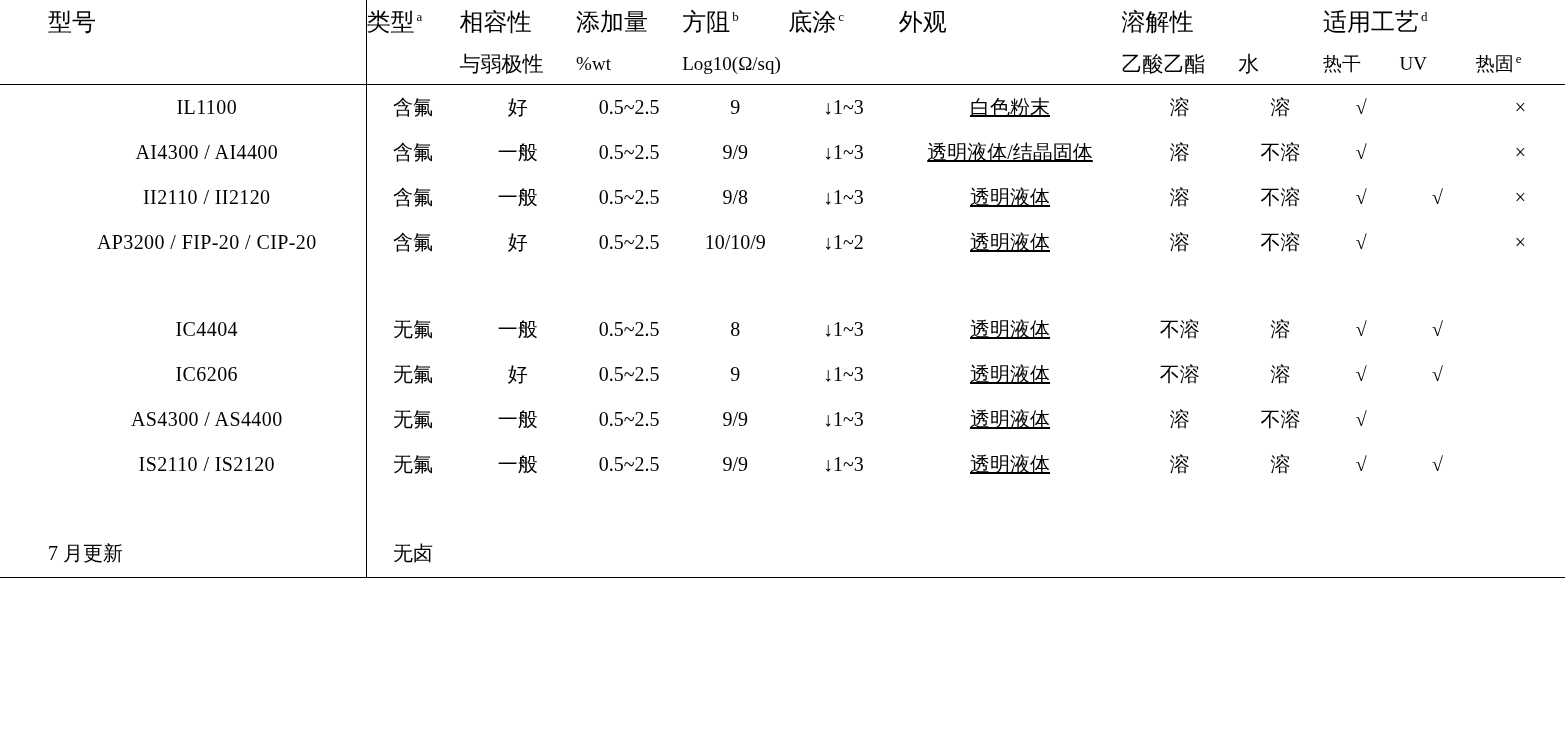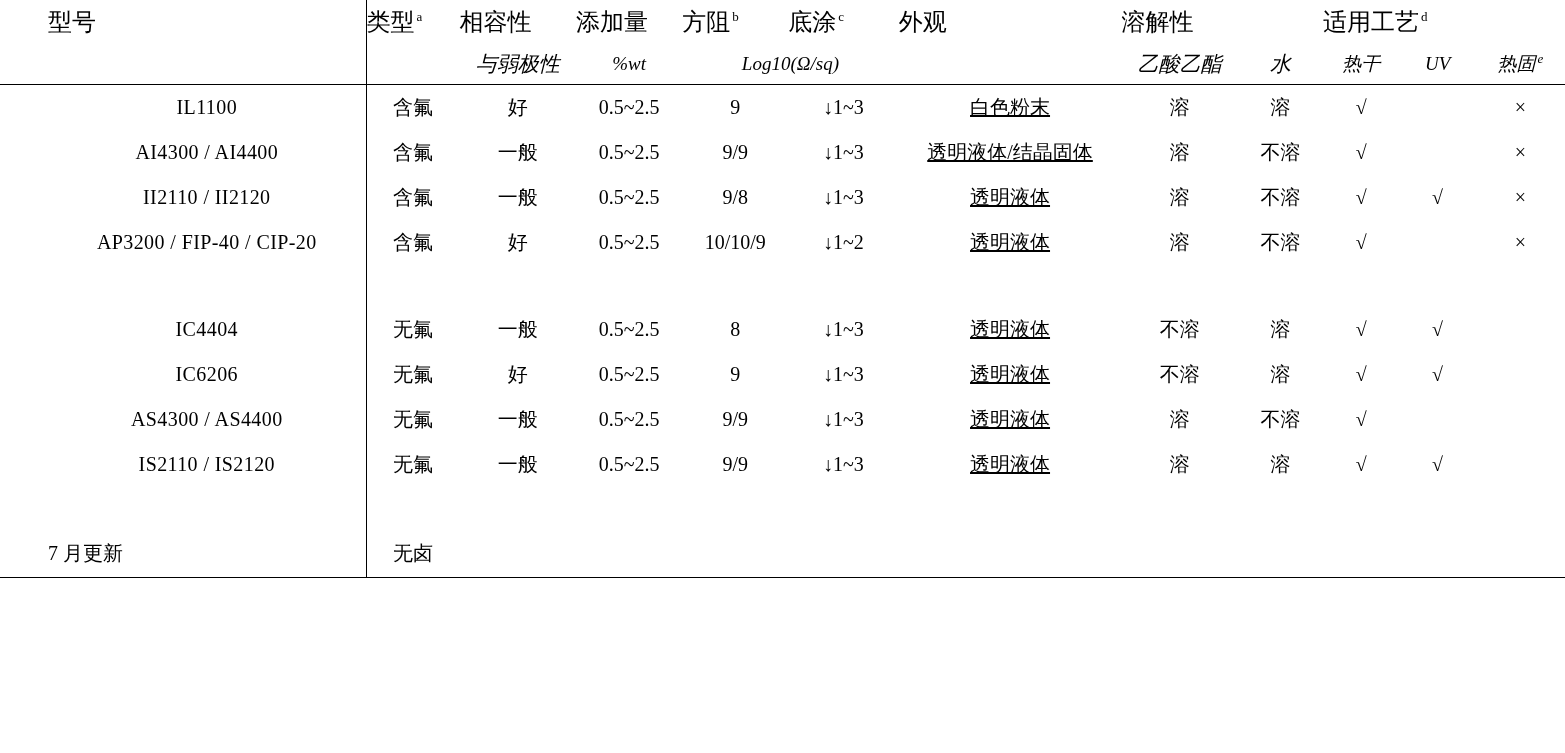--- a/index.html
+++ b/index.html
@@ -52,23 +52,21 @@
     padding-bottom: 2px;
   }
   .hdr-line1 td.model {
     text-align: left;
     padding-left: 48px;
     font-size: 24px;
   }
   .hdr-line2 td {
     height: 40px;
     font-size: 21px;
-    text-align: center;
     padding-bottom: 6px;
-    font-style: italic;
   }
   .hdr-line2 td.small {
     font-size: 19px;
   }
   .sup {
     font-size: 13px;
     vertical-align: super;
     margin-left: 2px;
   }
   .header-sep {
@@ -199,21 +197,21 @@
         <td>不溶</td>
         <td class="tick">√</td>
         <td class="tick">√</td>
         <td class="cross">×</td>
       </tr>
 
 
 
 
       <tr class="data">
-        <td class="model">AP3200 / FIP-40 / CIP-20</td>
+        <td class="model">AP3200 / FIP-20 / CIP-20</td>
         <td class="vsep-left">含氟</td>
         <td>好</td>
         <td>0.5~2.5</td>
         <td>10/10/9</td>
         <td class="arrow">↓1~2</td>
         <td class="appear">透明液体</td>
         <td>溶</td>
         <td>不溶</td>
         <td class="tick">√</td>
         <td class="tick"></td>

